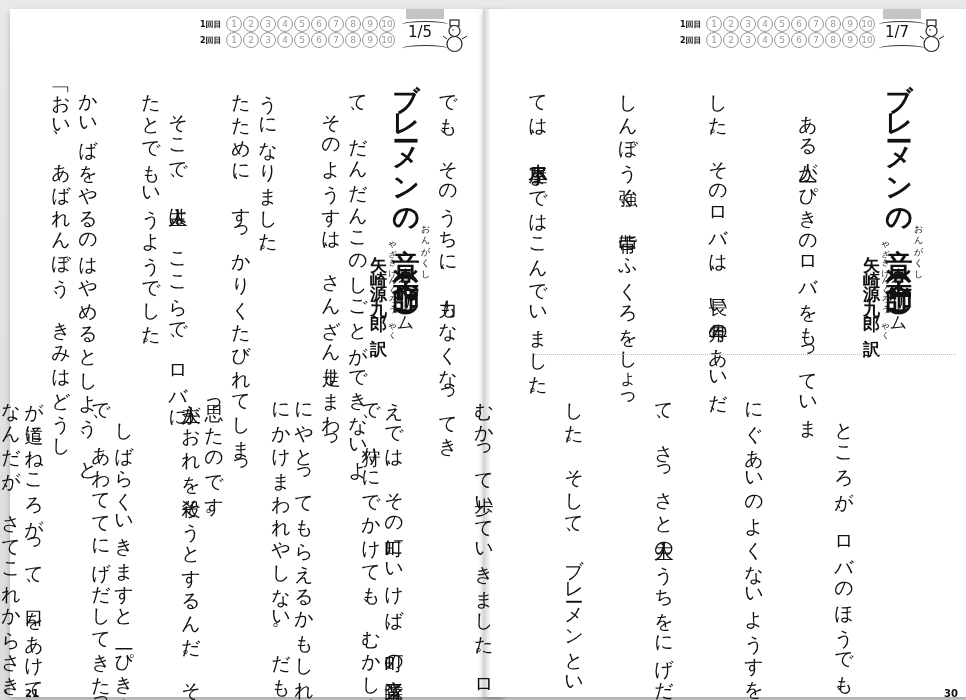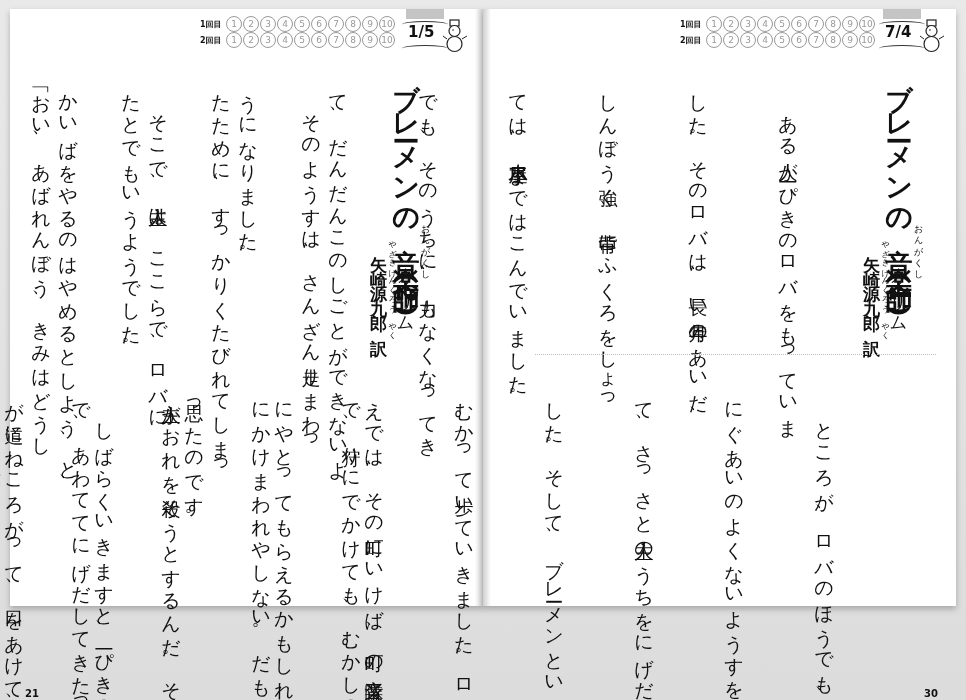--- a/index.html
+++ b/index.html
@@ -4,22 +4,23 @@
 <style>
   html, body { margin: 0; padding: 0; }
   body {
     width: 966px; height: 700px; overflow: hidden;
     background: linear-gradient(#e9e9e9, #dcdcdc);
     position: relative;
     font-family: "DejaVu Sans", sans-serif;
     color: #111;
   }
   .page {
-    position: absolute; top: 9px; height: 597px; background: #fff;
+    position: absolute; top: 9px; height: 688px; background: #fff;
     box-shadow: 0 3px 6px rgba(0,0,0,0.25);
+    padding-left: 20px;
   }
   .page.left { left: 10px; width: 473px; }
   .page.right { left: 483px; width: 473px; }
   .gutter-left { position:absolute; left:0; top:0; bottom:0; width:8px; background:linear-gradient(90deg,#cfcfcf,#fff); }
   .gutter-right { position:absolute; right:0; top:0; bottom:0; width:8px; background:linear-gradient(270deg,#cfcfcf,#fff); }
 
   .vtext {
     position: absolute;
     writing-mode: vertical-rl;
     -webkit-writing-mode: vertical-rl;
@@ -43,21 +44,21 @@
 
   .tracker { position: absolute; font-size: 10px; line-height: 15px; }
   .tracker .row { display: flex; align-items: center; height: 16px; }
   .tracker .lbl { font-size: 8px; font-weight: bold; width: 26px; }
   .tracker .c {
     display:inline-block; width: 14px; height: 14px; border:1px solid #999; border-radius: 50%;
     font-size: 9px; line-height: 14px; text-align: center; color: #999; margin-right: 1px;
   }
   .badge { position:absolute; width: 44px; height: 40px; }
   .badge .tab { position:absolute; left:4px; top:0; width:38px; height:10px; background:#c4c4c4; }
-  .badge .num { position:absolute; left:6px; top:14px; font-size:15px; font-weight:bold; }
+  .badge .num { position:absolute; left:6px; top:14px; font-size:15px; font-weight:normal; }
   .badge .wave { position:absolute; left:0; width:46px; height:6px; border-top:1px solid #333; border-radius: 50% 50% 0 0; }
   .snow { position:absolute; }
   .pgnum { position:absolute; font-size: 10px; font-weight: bold; margin-top: 24px; }
   .divider { position:absolute; border-top: 1px dotted #bbb; height:0; }
 </style>
 </head>
 <body>
 
 <div class="page left">
   <div class="gutter-right"></div>
@@ -174,21 +175,21 @@
         <span class="c">7</span>
         <span class="c">8</span>
         <span class="c">9</span>
         <span class="c">10</span>
     </div>
   </div>
 
   <div class="badge" style="left:396px; top:0px;">
     <div class="tab"></div>
     <div class="wave" style="top:12px;"></div>
-    <div class="num">7/4</div>
+    <div class="num">1/7</div>
     <div class="wave" style="top:36px;"></div>
   </div>
   <svg class="snow" style="left:436px; top:10px;" width="26" height="34" viewBox="0 0 26 34">
     <rect x="8" y="1" width="9" height="6" fill="none" stroke="#222" stroke-width="1.2"></rect>
     <circle cx="12.5" cy="12" r="5.5" fill="#fff" stroke="#222" stroke-width="1.2"></circle>
     <circle cx="12.5" cy="25" r="7.5" fill="#fff" stroke="#222" stroke-width="1.2"></circle>
     <line x1="5" y1="20" x2="1" y2="17" stroke="#222"></line>
       <line x1="20" y1="20" x2="25" y2="17" stroke="#222"></line>
     <circle cx="11" cy="11" r="0.8" fill="#222"></circle>
   </svg>

